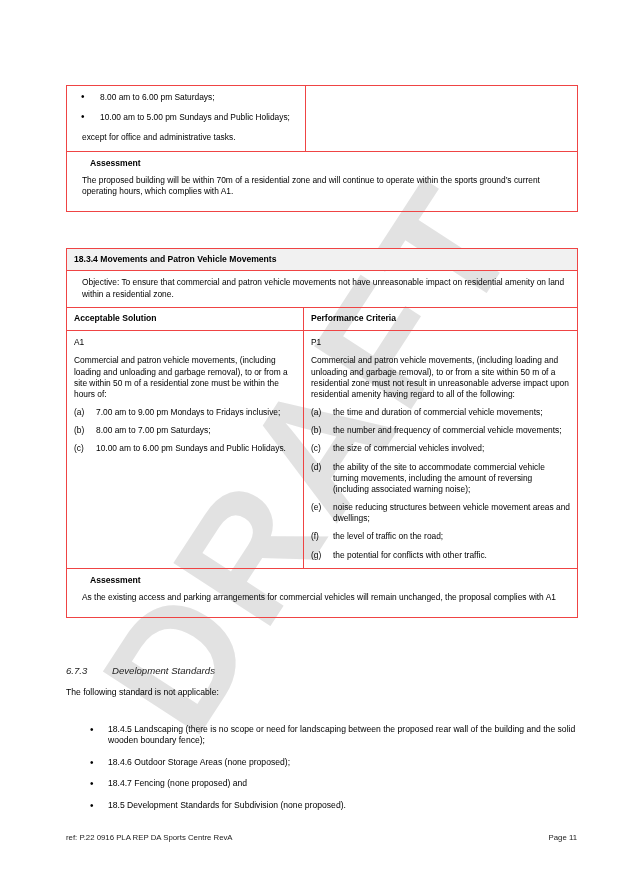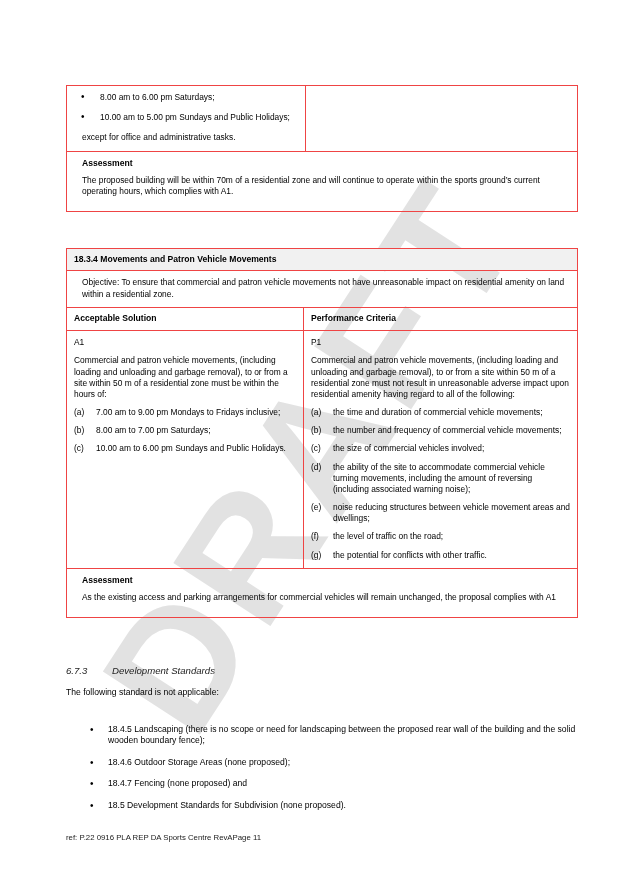--- a/index.html
+++ b/index.html
@@ -73,21 +73,21 @@
   }
   .colhdr-cell {
     font-weight: bold;
     font-size: 8.6px;
     padding: 5px 7px 6px 7px !important;
   }
   .objective-cell { padding: 6px 7px 7px 7px !important; }
   .assess-label {
     font-weight: bold;
     font-size: 8.6px;
-    margin: 0 0 6px 8px;
+    margin: 0 0 6px 16px;
   }
   .assess-cell { padding: 6px 7px 14px 7px !important; }
 
   p.para { margin: 0 0 7px 0; }
   p.para:last-child { margin-bottom: 0; padding-left: 8px; }
   .tight { margin-bottom: 0; }
 
   
   ul.bullets {
     list-style: none;
@@ -164,21 +164,21 @@
     font-size: 10px;
   }
 
   
   .footer {
     position: absolute;
     left: 66px;
     width: 511px;
     top: 833px;
     display: flex;
-    justify-content: flex-start;
+    justify-content: space-between;
     align-items: baseline;
     font-size: 7.8px;
     color: #1a1a1a;
   }
 </style>
 </head>
 <body>
 
 <div class="page">
 

